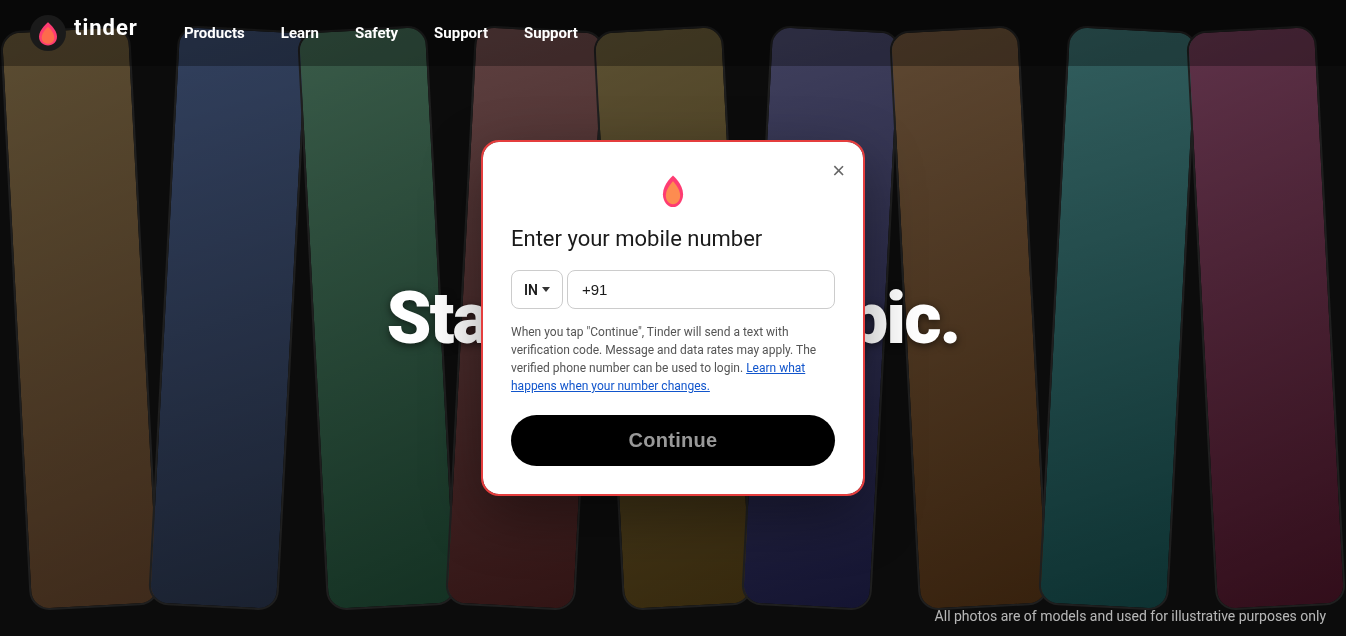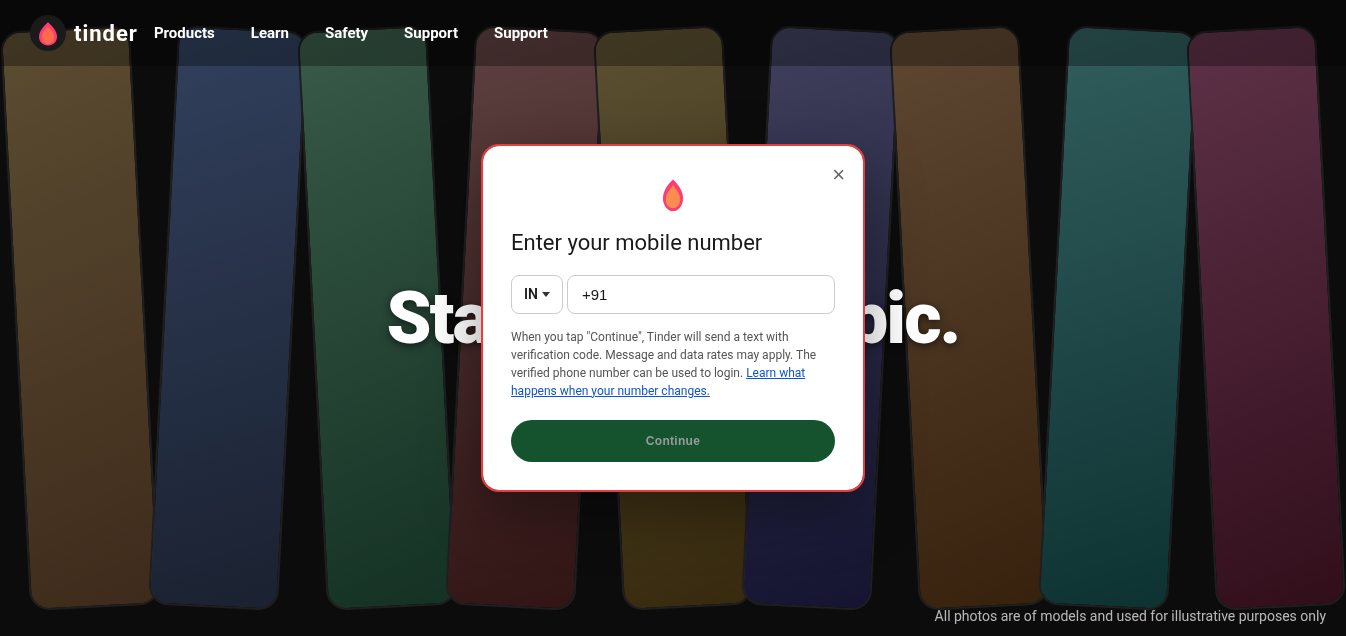--- a/index.html
+++ b/index.html
@@ -91,22 +91,22 @@
       height: 66px;
       display: flex;
       align-items: center;
       padding: 0 30px;
       z-index: 10;
       background: rgba(0,0,0,0.3);
     }
 
     .logo {
       display: flex;
-      align-items: center;
       gap: 8px;
+      margin-right: 30px;
     }
 
     .logo-icon {
       width: 36px;
       height: 36px;
     }
 
     .logo-text {
       color: white;
       font-size: 22px;
@@ -247,25 +247,25 @@
 
     .disclaimer-link {
       color: #1155cc;
       text-decoration: underline;
       cursor: pointer;
     }
 
     .continue-btn {
       width: 100%;
       padding: 14px;
-      background: #14532d;
+      background: #000000;
       color: #999;
       border: none;
       border-radius: 30px;
-      font-size: 12px;
+      font-size: 20px;
       font-weight: 600;
       cursor: pointer;
       letter-spacing: 0.3px;
     }
 
     
     .footer-note {
       position: absolute;
       bottom: 12px;
       right: 20px;

